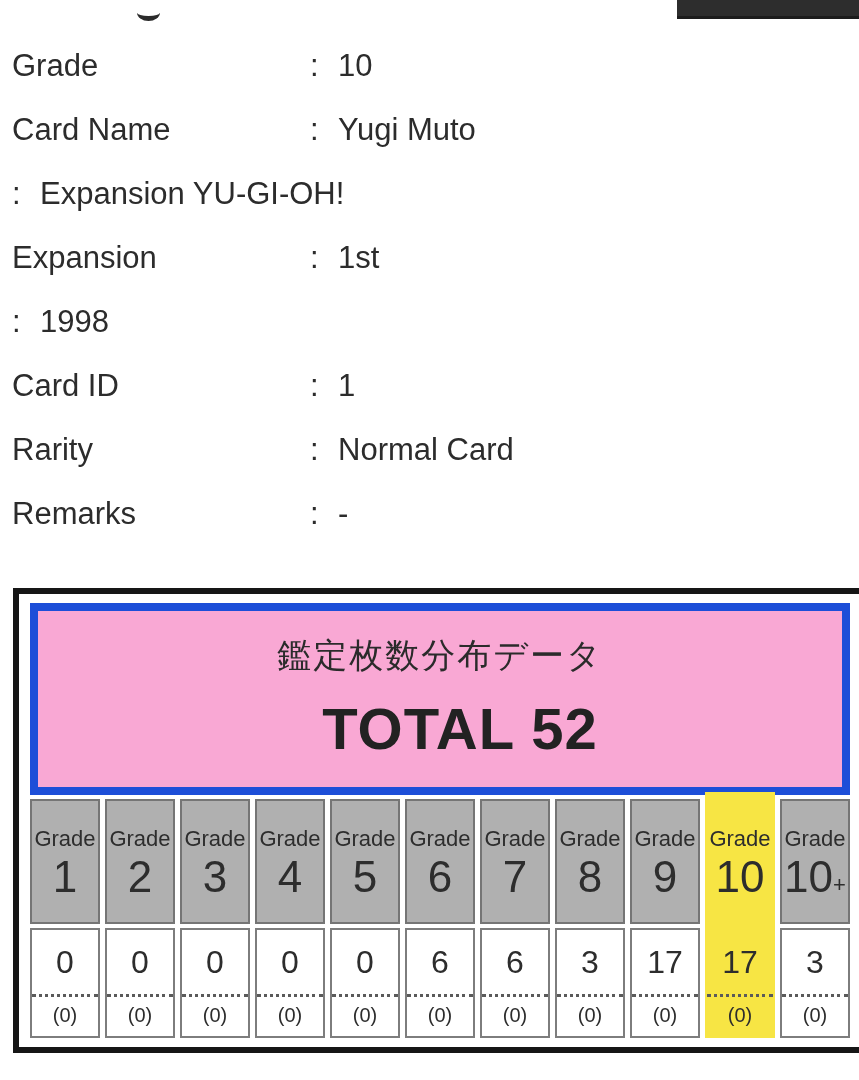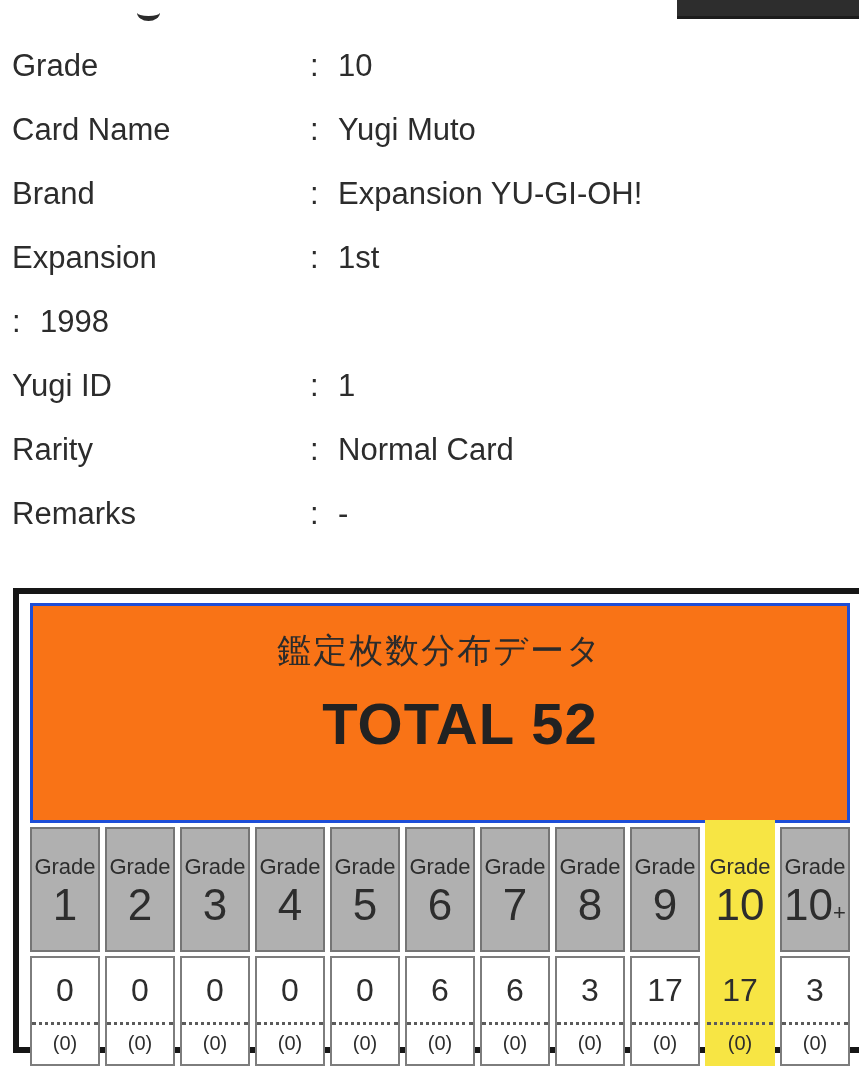--- a/index.html
+++ b/index.html
@@ -37,22 +37,22 @@
     border:6px solid #161616; background:#ffffff;
   }
   .dist-table {
     border-collapse:separate; border-spacing:5px 4px;
     margin-left:6px; margin-top:5px;
     table-layout:fixed;
   }
   .dist-table td, .dist-table th { padding:0; }
 
   .title-cell {
-    border:3px solid #1d4ed8; background:#f97316;
-    height:220px; text-align:center; vertical-align:top;
+    border:8px solid #1d4ed8; background:#f9a8d4;
+    height:192px; text-align:center; vertical-align:top;
   }
   .dist-title { font-size:34px; font-weight:400; color:#2b2b2b; padding-top:22px; letter-spacing:2px; }
   .dist-total { font-size:58px; font-weight:bold; color:#222222; margin-top:16px; letter-spacing:1px;margin-left:40px; }
 
   .grade-cell {
     width:70px; height:125px;
     background:#b0b0b0; border:2px solid #757575;
     text-align:center; vertical-align:middle;
     font-weight:400; position:relative;
   }
@@ -96,38 +96,37 @@
     <span class="detail-value">10</span>
   </div>
 
   <div class="detail-row">
     <span class="detail-label">Card Name</span>
     <span class="detail-colon">:</span>
     <span class="detail-value">Yugi Muto</span>
   </div>
 
   <div class="detail-row">
-    <span class="detail-label">Brand</span>
     <span class="detail-colon">:</span>
     <span class="detail-value">Expansion YU-GI-OH!</span>
   </div>
 
   <div class="detail-row">
     <span class="detail-label">Expansion</span>
     <span class="detail-colon">:</span>
     <span class="detail-value">1st</span>
   </div>
 
   <div class="detail-row">
     <span class="detail-colon">:</span>
     <span class="detail-value">1998</span>
   </div>
 
   <div class="detail-row">
-    <span class="detail-label">Yugi ID</span>
+    <span class="detail-label">Card ID</span>
     <span class="detail-colon">:</span>
     <span class="detail-value">1</span>
   </div>
 
   <div class="detail-row">
     <span class="detail-label">Rarity</span>
     <span class="detail-colon">:</span>
     <span class="detail-value">Normal Card</span>
   </div>
 

